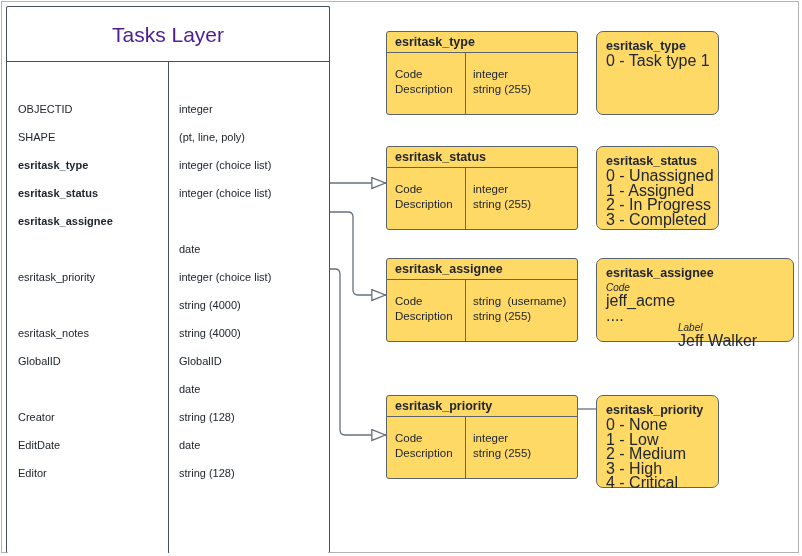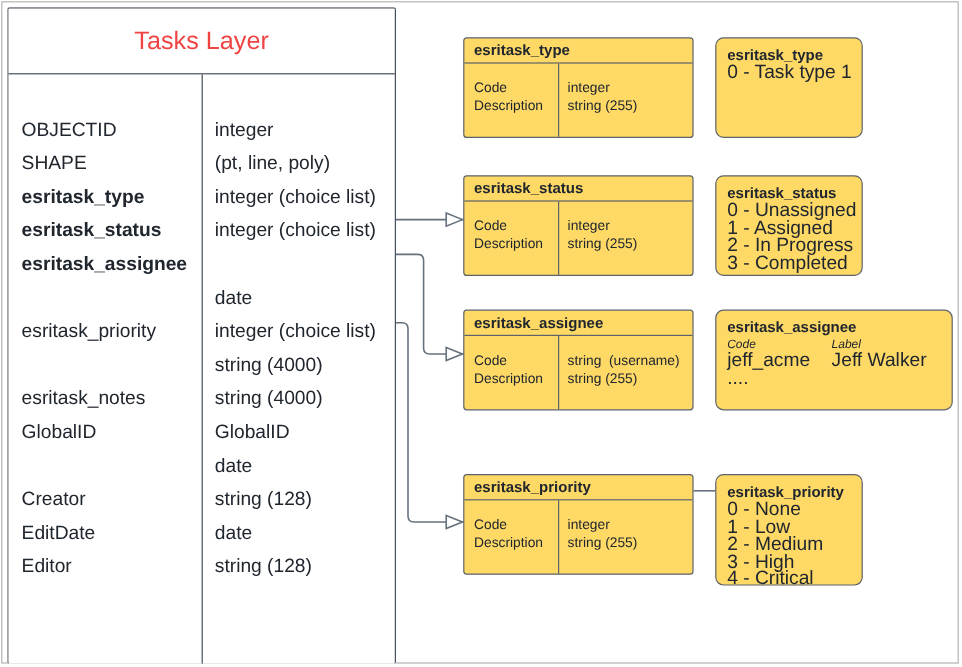--- a/index.html
+++ b/index.html
@@ -41,40 +41,40 @@
     border: 1px solid #46505c;
     border-bottom: none;
     background: #ffffff;
     border-radius: 2px;
   }
   #tasks-title {
     height: 55px;
     line-height: 55px;
     text-align: center;
     font-size: 21px;
-    color: #ef4444;
+    color: #4c1d95;
     border-bottom: 1px solid #46505c;
     box-sizing: border-box;
   }
   #tasks-body {
     position: relative;
     height: 491px;
   }
   #tasks-divider {
     position: absolute;
     left: 161px;
     top: 0;
     width: 1px;
     height: 491px;
     background: #46505c;
   }
   .field-row {
     height: 28px;
     line-height: 28px;
-    font-size: 16px;
+    font-size: 11px;
     color: #20262e;
     white-space: nowrap;
   }
   .field-row .fname {
     position: absolute;
     left: 11px;
   }
   .field-row .ftype {
     position: absolute;
     left: 172px;
@@ -142,21 +142,21 @@
     line-height: 14.5px;
     white-space: pre;
   }
   .lbox-cols { position: relative; }
   .lbox-hdr {
     font-size: 10px;
     font-style: italic;
     line-height: 13px;
   }
   .col-code { position: absolute; left: 0; }
-  .col-label { position: absolute; left: 87px; }
+  .col-label { position: absolute; left: 72px; margin-top: 40px; }
   .lrow { position: relative; height: 14.5px; }
   .lrow.hdr { height: 13px; }
 
   
   #connectors {
     position: absolute;
     left: 0; top: 0;
     width: 802px; height: 556px;
     pointer-events: none;
   }

